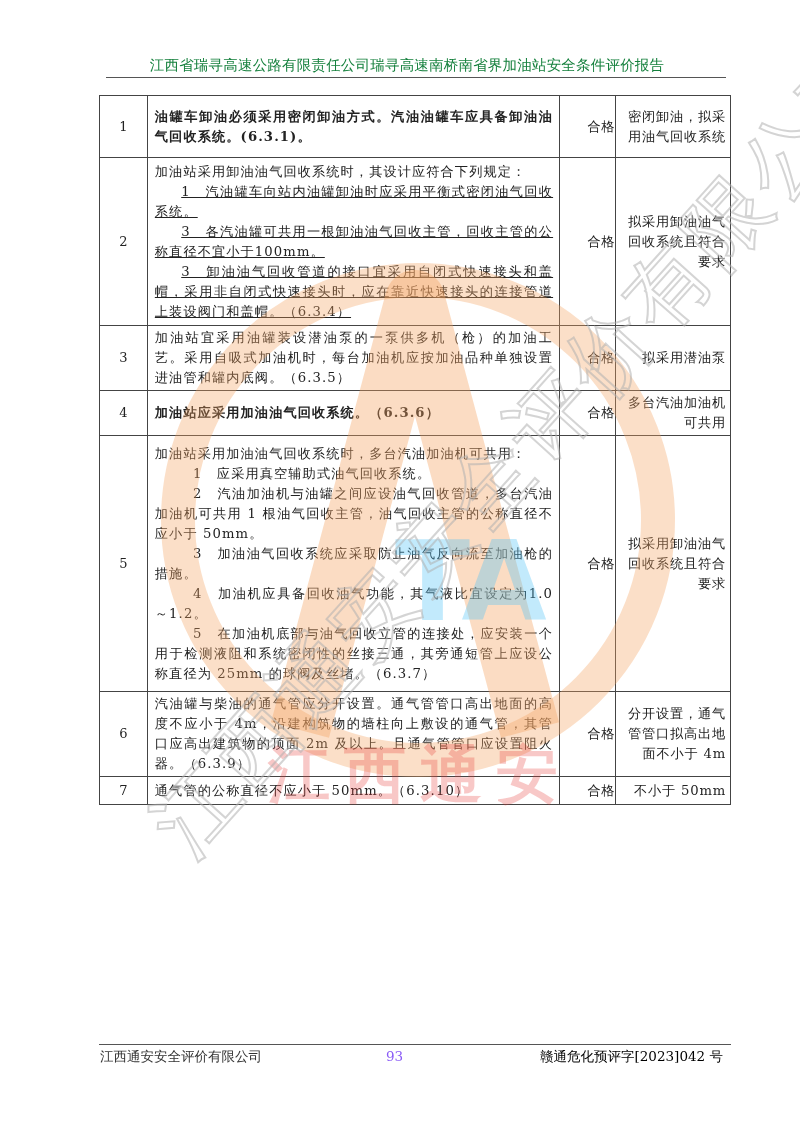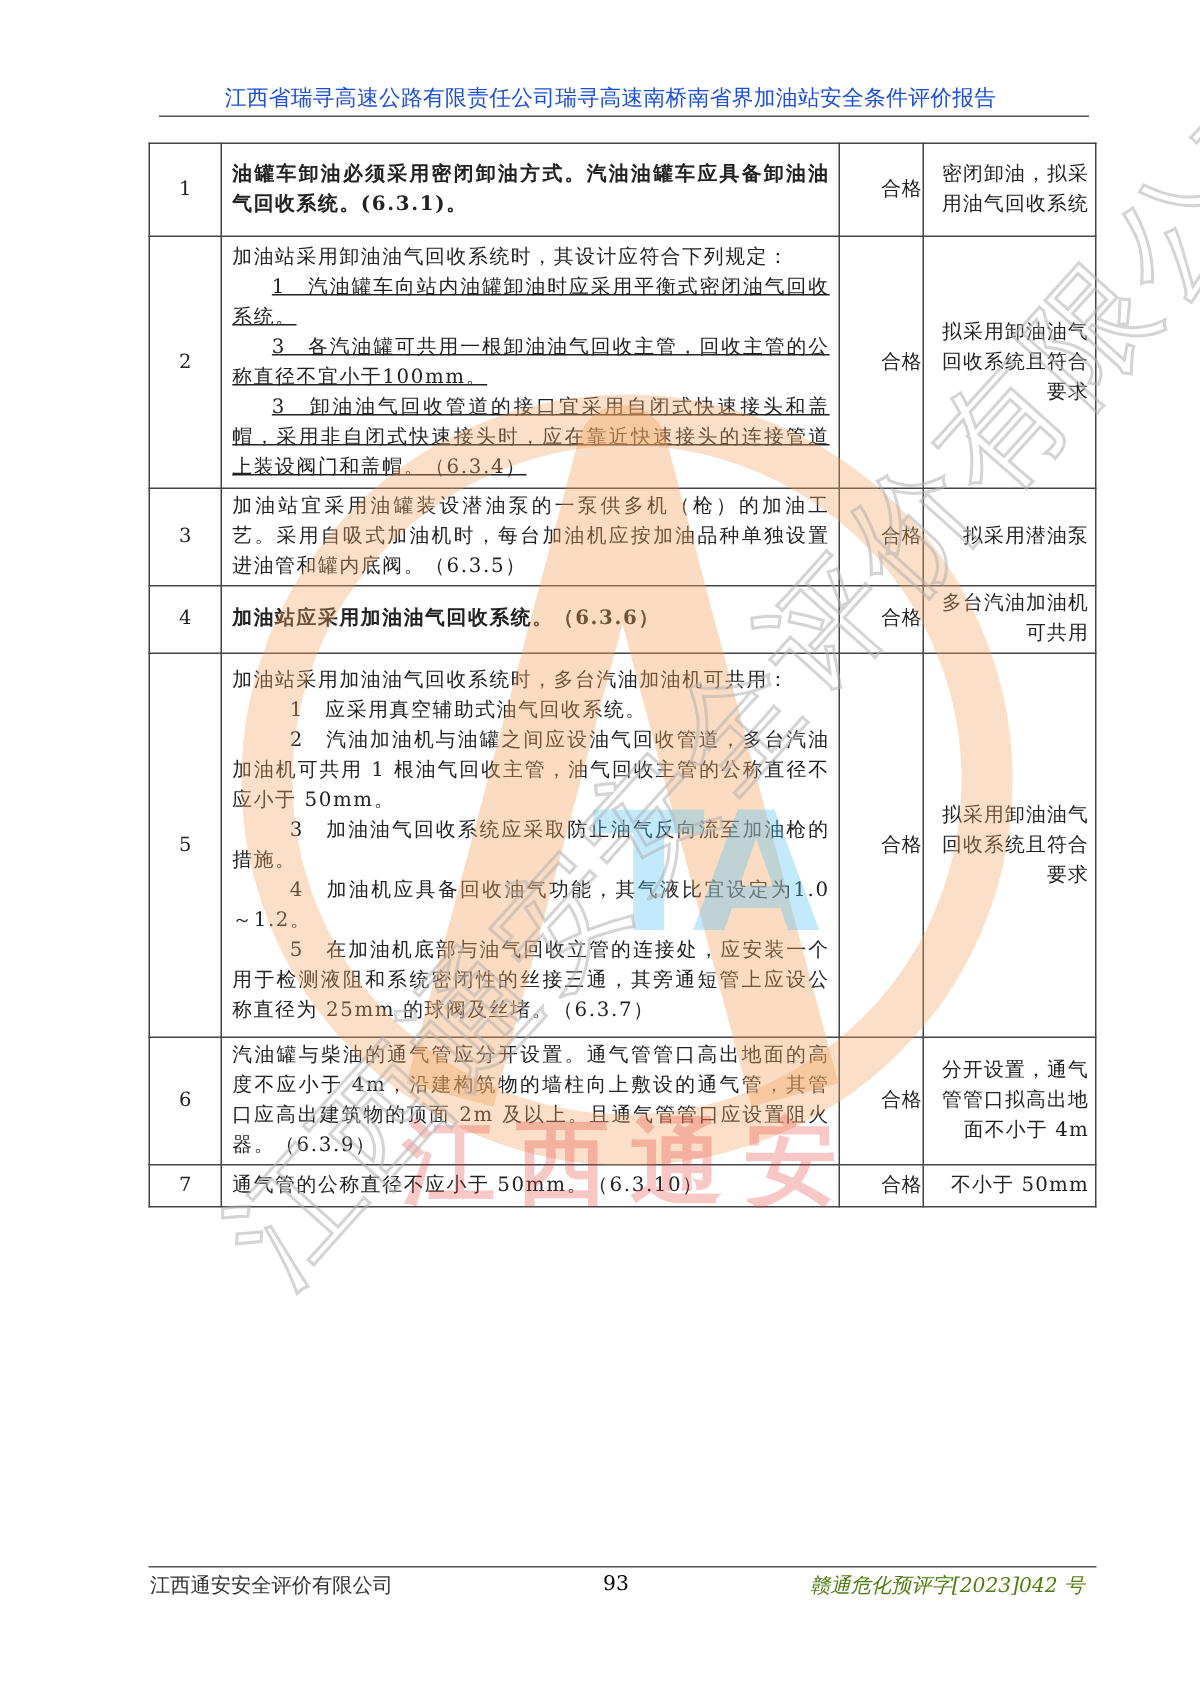--- a/index.html
+++ b/index.html
@@ -3,21 +3,21 @@
 <meta charset="utf-8">
 <style>
   html, body { margin: 0; padding: 0; background: #ffffff; }
   body {
     width: 800px; height: 1131px; position: relative; overflow: hidden;
     font-family: "DejaVu Serif", "Liberation Serif", serif;
     color: #222;
   }
   .header {
     position: absolute; left: 107px; top: 56px; width: 600px;
-    text-align: center; font-size: 14.5px; letter-spacing: 0.2px; color: #1d4ed8;
+    text-align: center; font-size: 14.5px; letter-spacing: 0.2px; color: #15803d;
   }
   .header-rule {
     position: absolute; left: 106px; top: 77px; width: 620px;
     border-top: 1.5px solid #555;
   }
   .watermark {
     position: absolute; left: 0; top: 0; width: 800px; height: 1131px;
     pointer-events: none; z-index: 2;
   }
   table.main {
@@ -34,22 +34,22 @@
   td.remark { width: 108px; text-align: right; padding: 2px 4px !important; letter-spacing: 0.8px; }
   .bold { font-weight: bold; letter-spacing: 0.6px; }
   .para { display: block; }
   .para.ind { text-indent: 2em; text-decoration: underline; }
   .para.ind2 { text-indent: 2.9em; }
   .footer-rule {
     position: absolute; left: 99px; top: 1044px; width: 632px;
     border-top: 1.2px solid #555;
   }
   .footer-left { position: absolute; left: 100px; top: 1048px; font-size: 13.5px; color: #333; }
-  .footer-center { position: absolute; left: 402px; top: 1048px; font-size: 13.5px; color: #000000; }
-  .footer-right { position: absolute; left: 540px; top: 1048px; font-size: 13.5px; color: #4d7c0f; font-style: italic; }
+  .footer-center { position: absolute; left: 386px; top: 1048px; font-size: 13.5px; color: #8b5cf6; }
+  .footer-right { position: absolute; left: 540px; top: 1048px; font-size: 13.5px; color: #000000; }
 </style>
 </head>
 <body>
 
 <div class="header">江西省瑞寻高速公路有限责任公司瑞寻高速南桥南省界加油站安全条件评价报告</div>
 <div class="header-rule"></div>
 
 <table class="main">
   <tbody>
 

